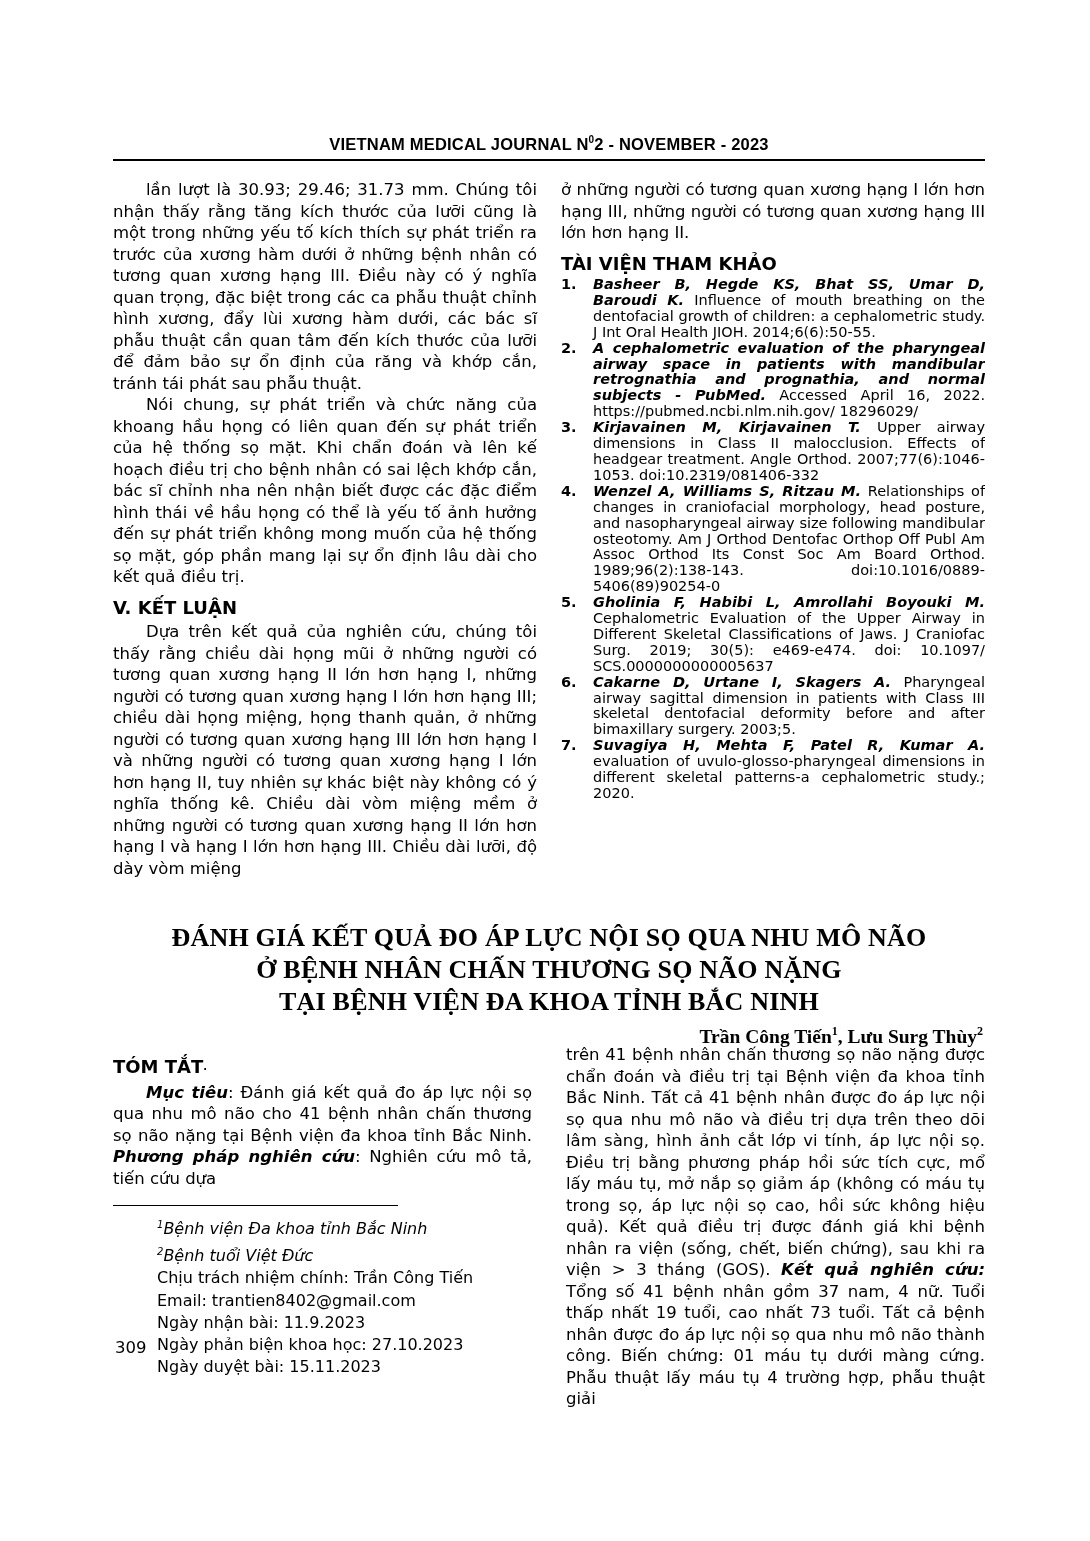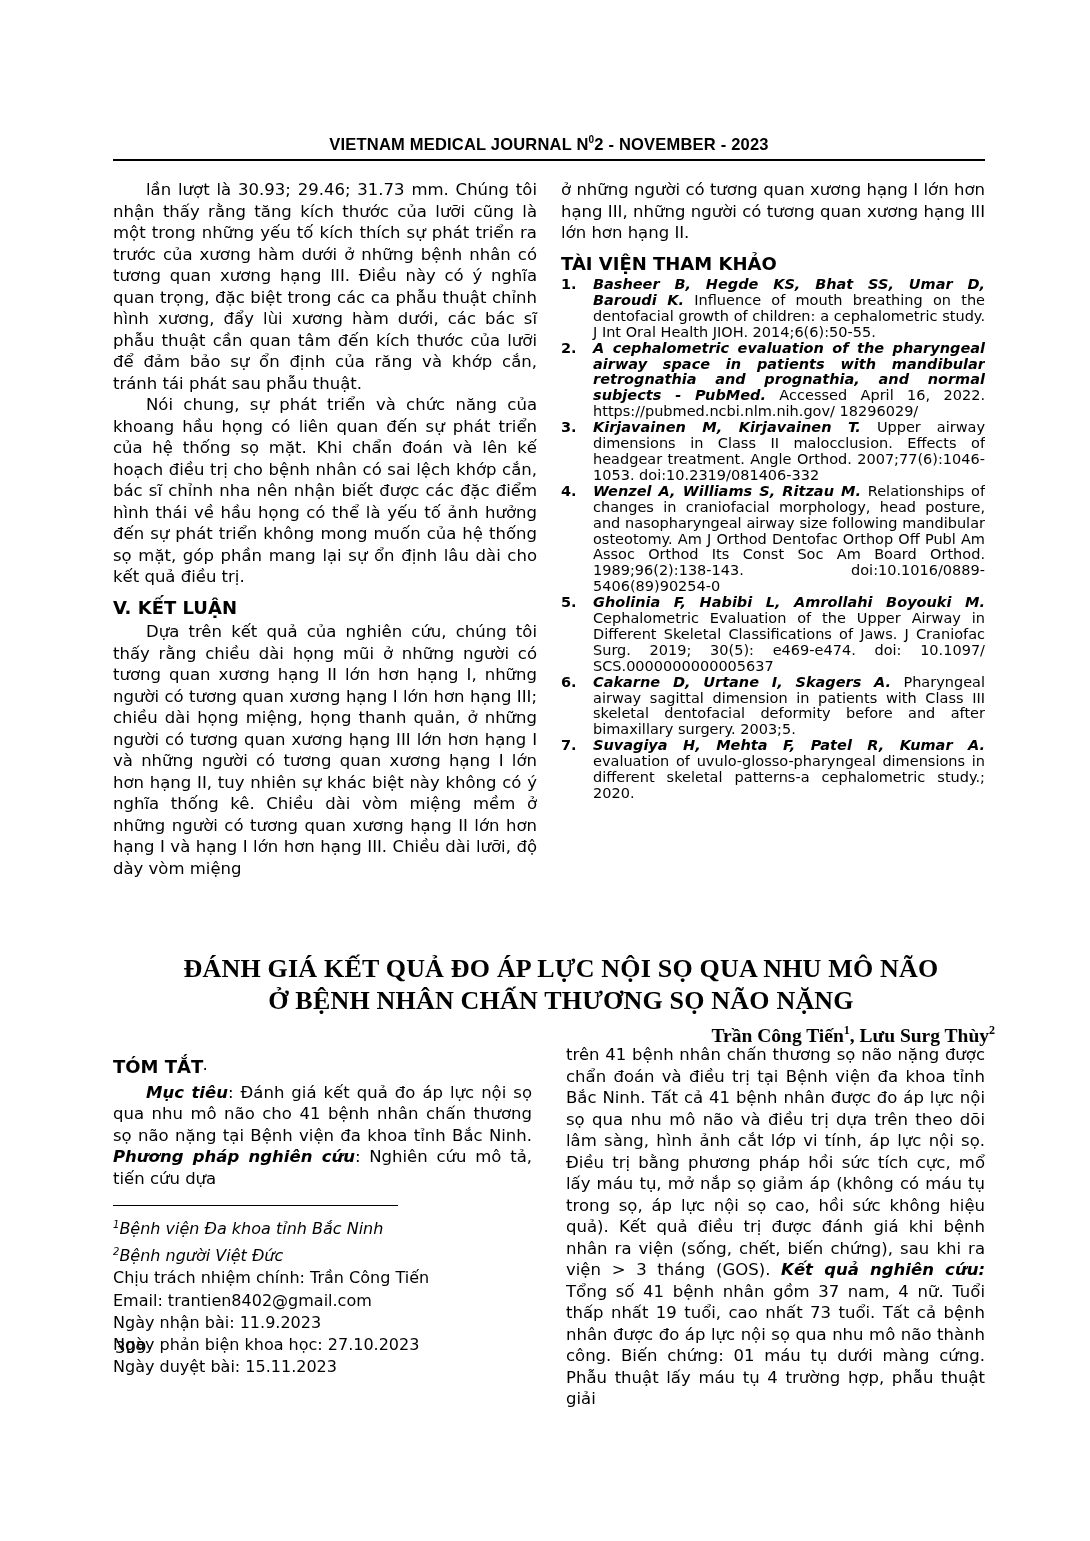--- a/index.html
+++ b/index.html
@@ -19,34 +19,34 @@
   .body-text { font-size:16.5px; line-height:21.5px; text-align:justify; }
   .p-ind { text-indent:33px; }
   .sec-heading { font-family:"DejaVu Sans", sans-serif; font-weight:bold; font-size:18px;
     margin:9px 0 3px 0; }
   .b { font-weight:bold;font-style:italic; }
 
   .refs { list-style:none; font-size:14.5px; line-height:15.9px; text-align:justify; }
   .ref { position:relative; padding-left:32px; }
   .ref-num { position:absolute; left:0; top:0; font-weight:bold; }
 
-  .band-title { position:absolute; top:922px; left:12px; width:100%; text-align:center;
-    font-family:"Liberation Serif", serif; font-weight:bold;margin-top:31px; }
+  .band-title { position:absolute; top:922px; left:0; width:100%; text-align:center;
+    font-family:"Liberation Serif", serif; font-weight:bold; }
   .title-line { font-size:26px; line-height:32px; letter-spacing:.2px; }
   .authors { text-align:right; font-size:19.5px; margin-top:6px; padding-right:2px;
     font-family:"Liberation Serif", serif; font-weight:bold; }
   .authors sup { font-size:12px; }
 
   .band-bottom { position:absolute; top:1044px; left:0; width:100%; display:flex; gap:34px; }
   .abstract-heading { font-size:18px; font-weight:bold; margin:12px 0 4px 0; }
   .heading-dot { font-size:10px; vertical-align:top; }
 
   .footnote-block { margin-top:16px; }
   .footnote-rule { width:285px; border-top:1.6px solid #000; margin-bottom:8px; }
-  .footnote-line { font-size:16px; line-height:22.3px; }
+  .footnote-line { font-size:16px; line-height:22.3px;margin-left:44px; }
   .fn-italic { font-style:italic; }
   .footnote-line sup { font-size:10px; font-style:italic; }
 
   .page-num { position:absolute; top:1338px; left:2px; font-size:16.5px; }
 </style>
 </head>
 <body>
 
 <div class="page">
 
@@ -77,32 +77,33 @@
           <span>Pharyngeal airway sagittal dimension in patients with Class III skeletal dentofacial deformity before and after bimaxillary surgery. 2003;5.</span></li>
         <li class="ref"><span class="ref-num">7.</span><span class="b">Suvagiya H, Mehta F, Patel R, Kumar A.</span>
           <span>evaluation of uvulo-glosso-pharyngeal dimensions in different skeletal patterns-a cephalometric study.; 2020.</span></li>
       </ol>
     </div>
   </div>
 
   <div class="band-title">
     <div class="title-line">ĐÁNH GIÁ KẾT QUẢ ĐO ÁP LỰC NỘI SỌ QUA NHU MÔ NÃO</div>
     <div class="title-line">Ở BỆNH NHÂN CHẤN THƯƠNG SỌ NÃO NẶNG</div>
+    <div class="title-line">TẠI BỆNH VIỆN ĐA KHOA TỈNH BẮC NINH</div>
     <div class="authors"><span>Trần Công Tiến</span><sup>1</sup><span>, </span><span>Lưu Surg Thùy</span><sup>2</sup></div>
   </div>
 
   <div class="band-bottom">
     <div class="col body-text">
       <h3 class="abstract-heading"><span>TÓM TẮT</span><span class="heading-dot">.</span></h3>
       <p class="p-ind"><span class="b">Mục tiêu</span><span>: Đánh giá kết quả đo áp lực nội sọ qua nhu mô não cho 41 bệnh nhân chấn thương sọ não nặng tại Bệnh viện đa khoa tỉnh Bắc Ninh.</span>
         <span class="b">Phương pháp nghiên cứu</span><span>: Nghiên cứu mô tả, tiến cứu dựa</span></p>
       <div class="footnote-block">
         <div class="footnote-rule"></div>
         <div class="footnote-line fn-italic"><sup>1</sup><span>Bệnh viện Đa khoa tỉnh Bắc Ninh</span></div>
-        <div class="footnote-line fn-italic"><sup>2</sup><span>Bệnh người Việt Đức</span></div>
+        <div class="footnote-line fn-italic"><sup>2</sup><span>Bệnh tuổi Việt Đức</span></div>
         <div class="footnote-line">Chịu trách nhiệm chính: Trần Công Tiến</div>
         <div class="footnote-line">Email: trantien8402@gmail.com</div>
         <div class="footnote-line">Ngày nhận bài: 11.9.2023</div>
         <div class="footnote-line">Ngày phản biện khoa học: 27.10.2023</div>
         <div class="footnote-line">Ngày duyệt bài: 15.11.2023</div>
       </div>
     </div>
     <div class="col body-text">
       <p><span>trên 41 bệnh nhân chấn thương sọ não nặng được chẩn đoán và điều trị tại Bệnh viện đa khoa tỉnh Bắc Ninh. Tất cả 41 bệnh nhân được đo áp lực nội sọ qua nhu mô não và điều trị dựa trên theo dõi lâm sàng, hình ảnh cắt lớp vi tính, áp lực nội sọ. Điều trị bằng phương pháp hồi sức tích cực, mổ lấy máu tụ, mở nắp sọ giảm áp (không có máu tụ trong sọ, áp lực nội sọ cao, hồi sức không hiệu quả). Kết quả điều trị được đánh giá khi bệnh nhân ra viện (sống, chết, biến chứng), sau khi ra viện &gt; 3 tháng (GOS).</span>
         <span class="b">Kết quả nghiên cứu:</span>

